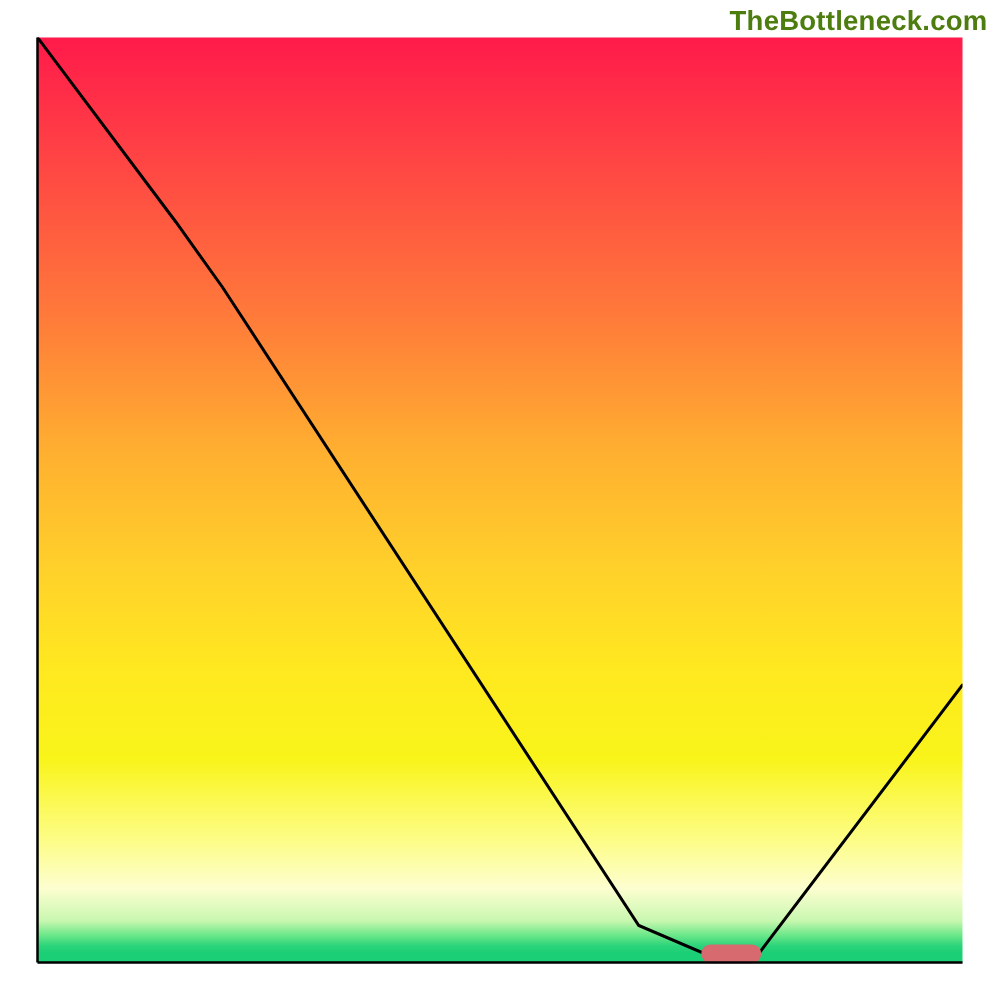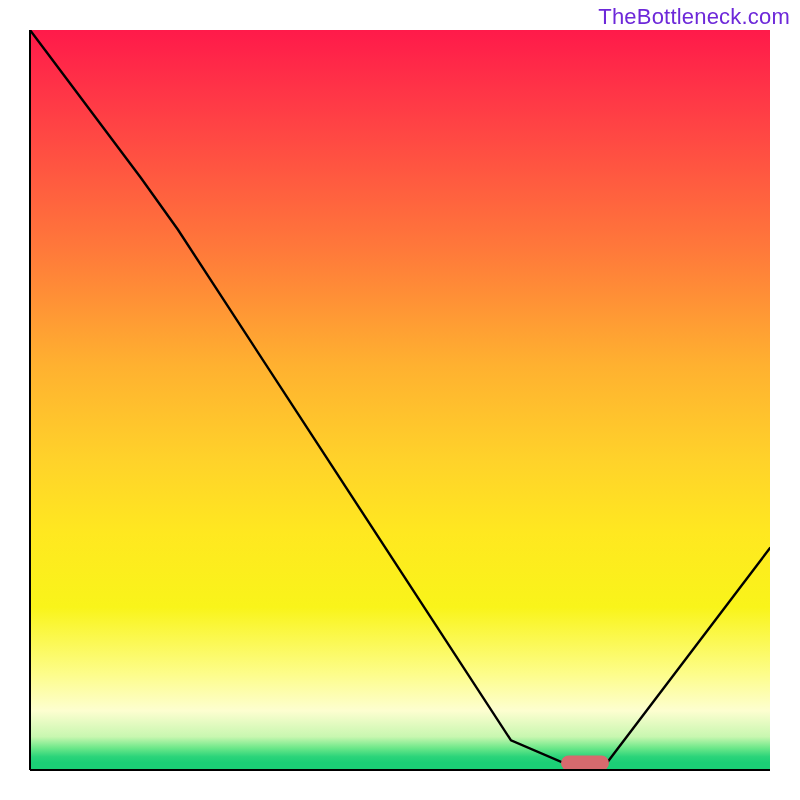--- a/index.html
+++ b/index.html
@@ -14,22 +14,22 @@
     position: relative;
     width: 800px;
     height: 800px;
   }
   .watermark {
     position: absolute;
     top: 4px;
     right: 10px;
     font-family: Arial, Helvetica, sans-serif;
     font-size: 22px;
-    font-weight: 400;
-    color: #6d28d9;
+    font-weight: 700;
+    color: #4d7c0f;
     letter-spacing: 0.2px;
   }
   .plot-area {
     position: absolute;
     left: 30px;
     top: 30px;
     width: 740px;
     height: 740px;
   }
   .gradient-bg {

